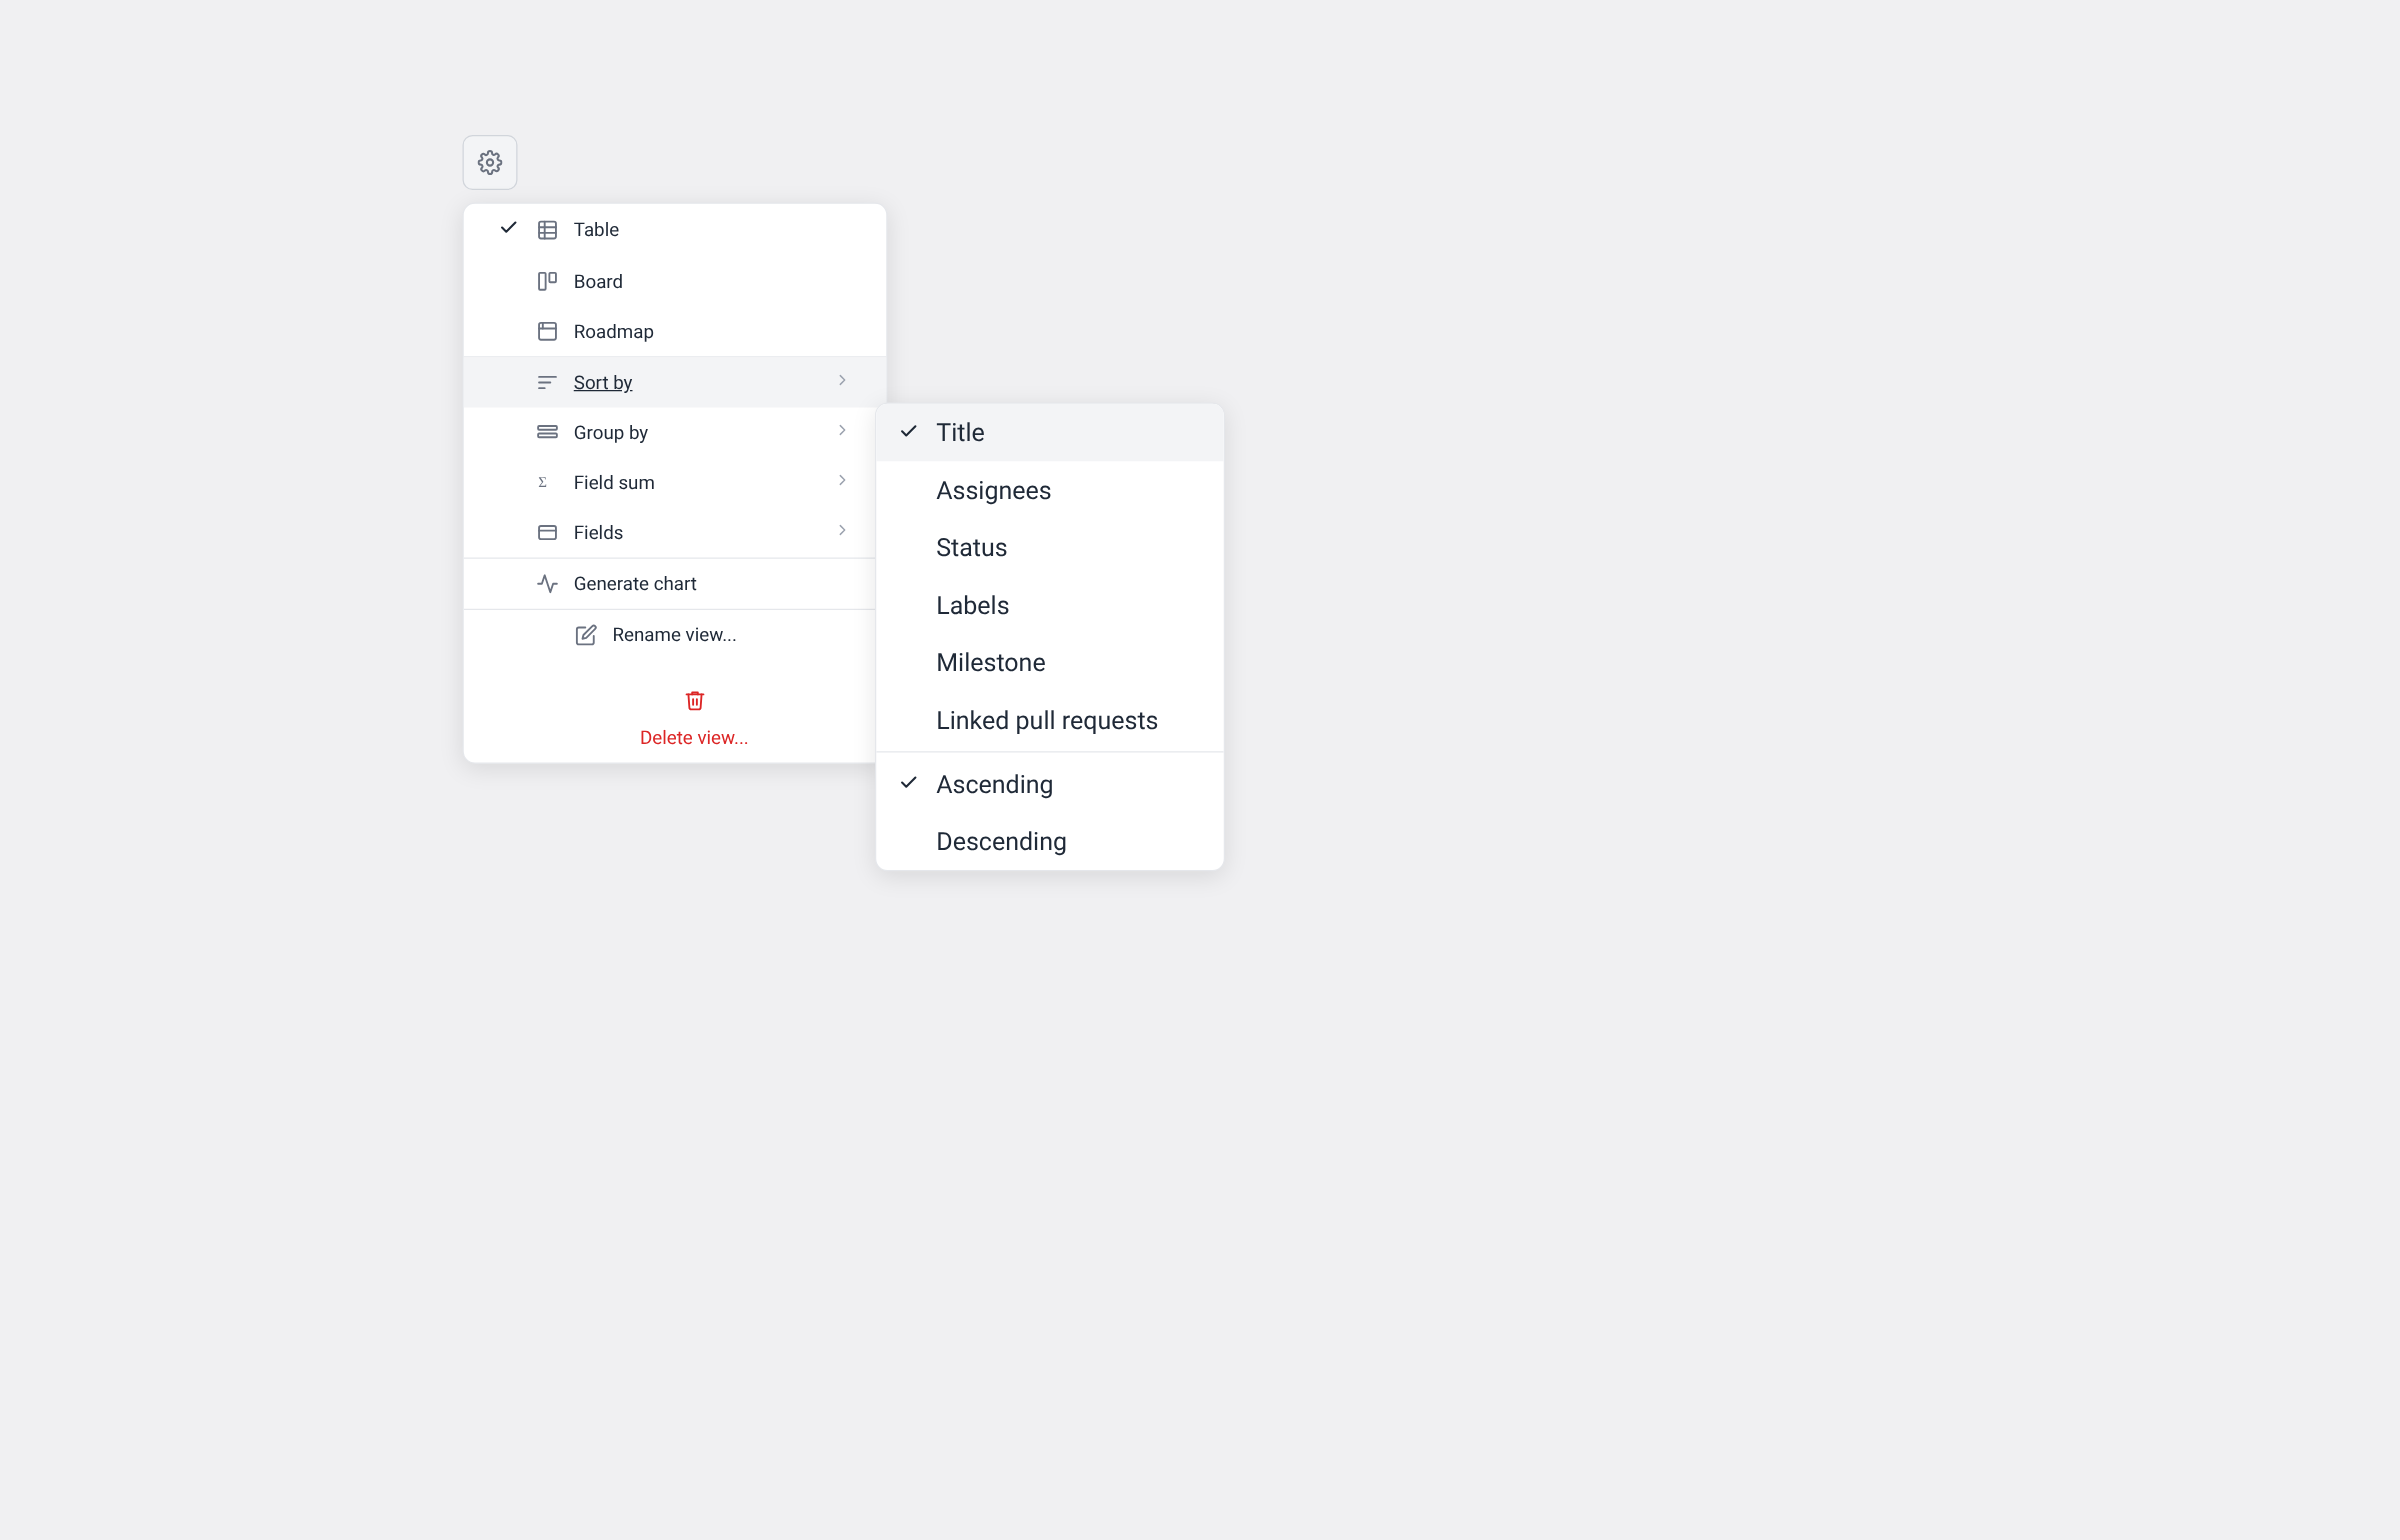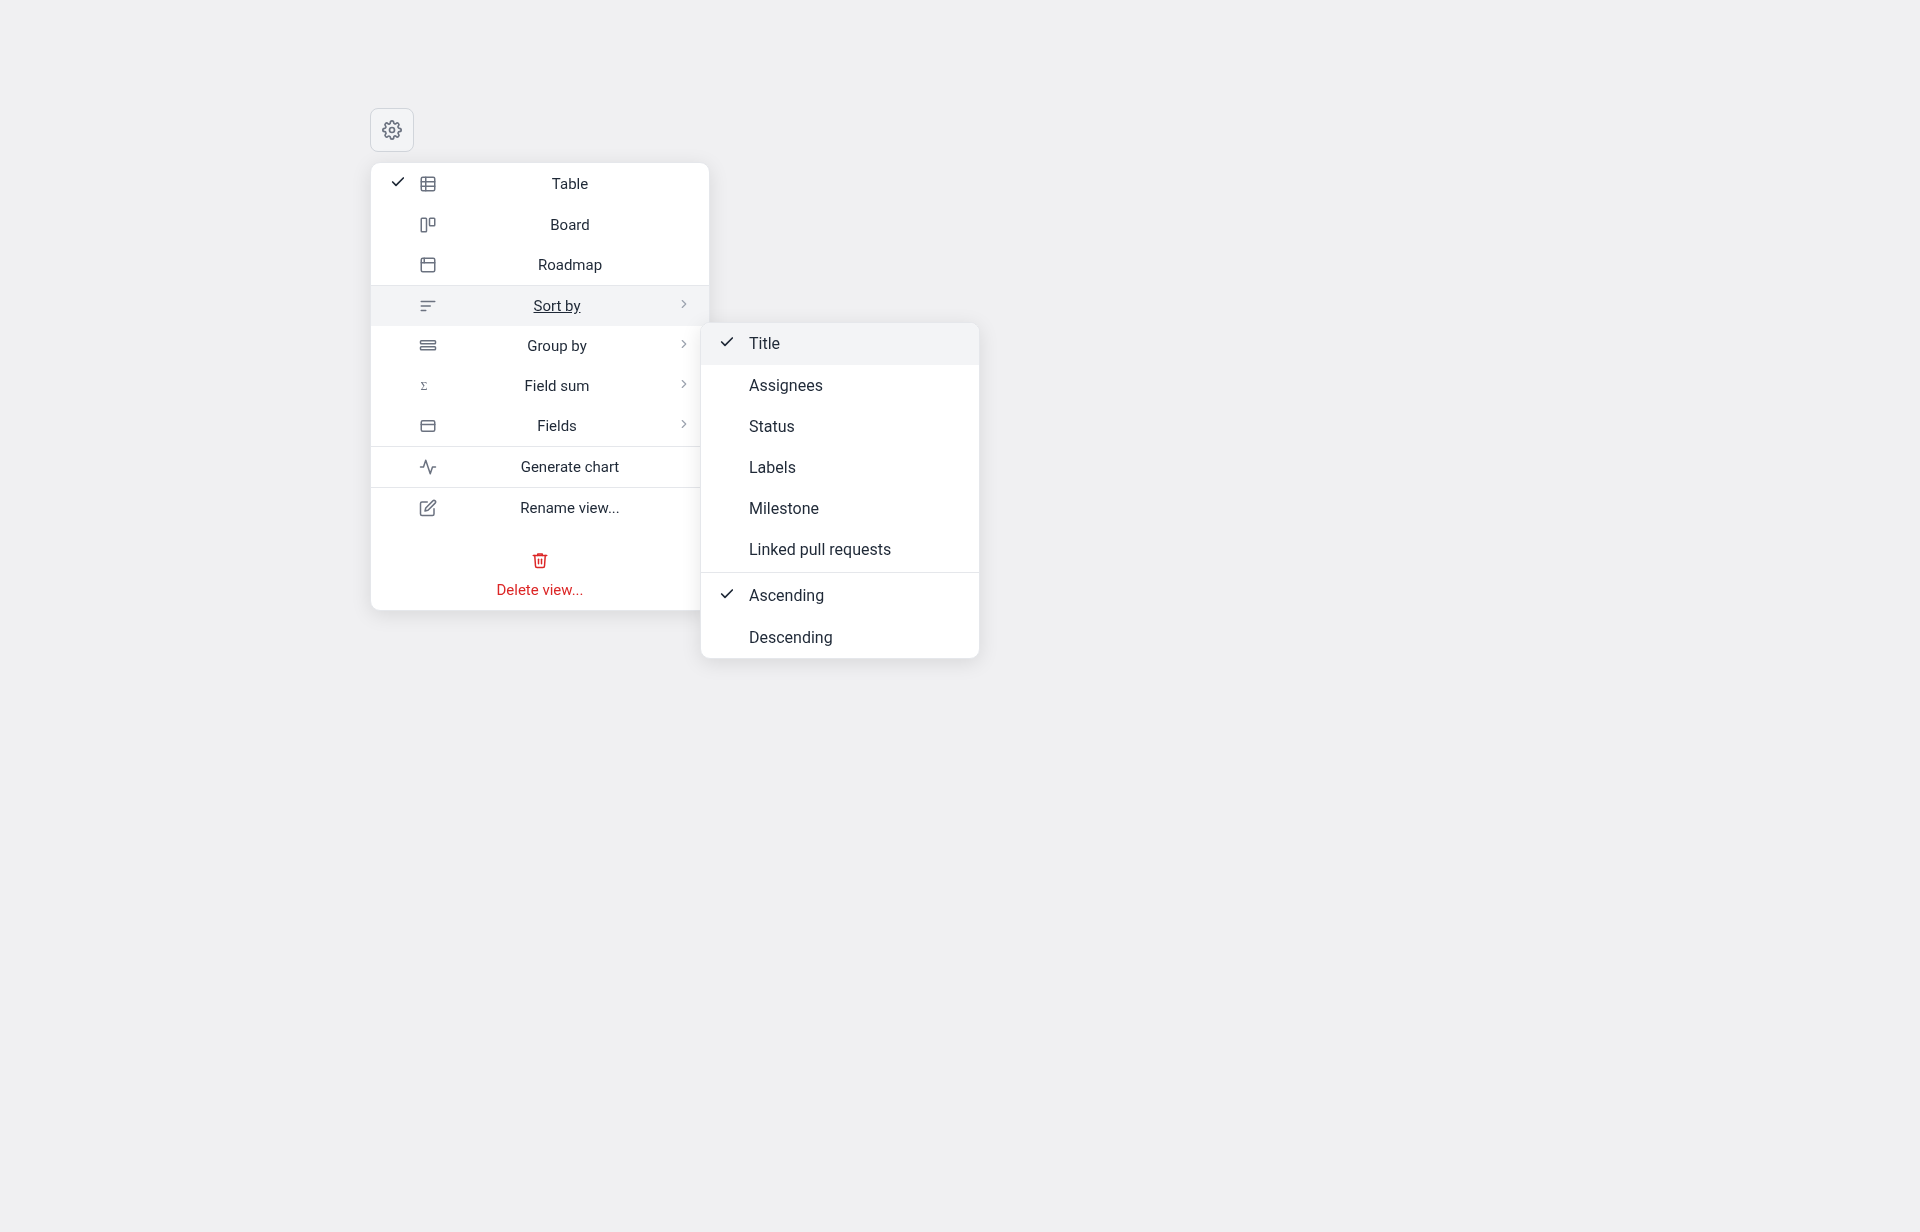--- a/index.html
+++ b/index.html
@@ -57,32 +57,32 @@
       box-shadow: 0 4px 20px rgba(0,0,0,0.10);
       overflow: hidden;
     }
 
     .menu-section {
       border-bottom: 1px solid #e5e7eb;
     }
 
     .menu-section:last-child {
       border-bottom: none;
+      margin-left: 31px;
     }
 
     .menu-item {
       display: flex;
       align-items: center;
-      padding: 11px 18px;
+      padding: 11px 28px;
       cursor: pointer;
       font-size: 15px;
       color: #1f2937;
       gap: 12px;
       position: relative;
-      text-align: center;
     }
 
     .menu-item.active {
       background: #f3f4f6;
       text-decoration: underline;
     }
 
     .menu-item .check-icon {
       width: 18px;
       color: #1f2937;
@@ -132,24 +132,24 @@
       width: 280px;
       background: #ffffff;
       border: 1px solid #e5e7eb;
       border-radius: 10px;
       box-shadow: 0 4px 20px rgba(0,0,0,0.10);
       overflow: hidden;
     }
 
     .submenu-item {
       display: flex;
-      align-items: flex-start;
+      align-items: flex-end;
       padding: 11px 18px;
       cursor: pointer;
-      font-size: 16px;
+      font-size: 20px;
       color: #1f2937;
       gap: 12px;
     }
 
     .submenu-item.active {
       background: #f3f4f6;
     }
 
     .submenu-item .check-icon {
       width: 18px;

